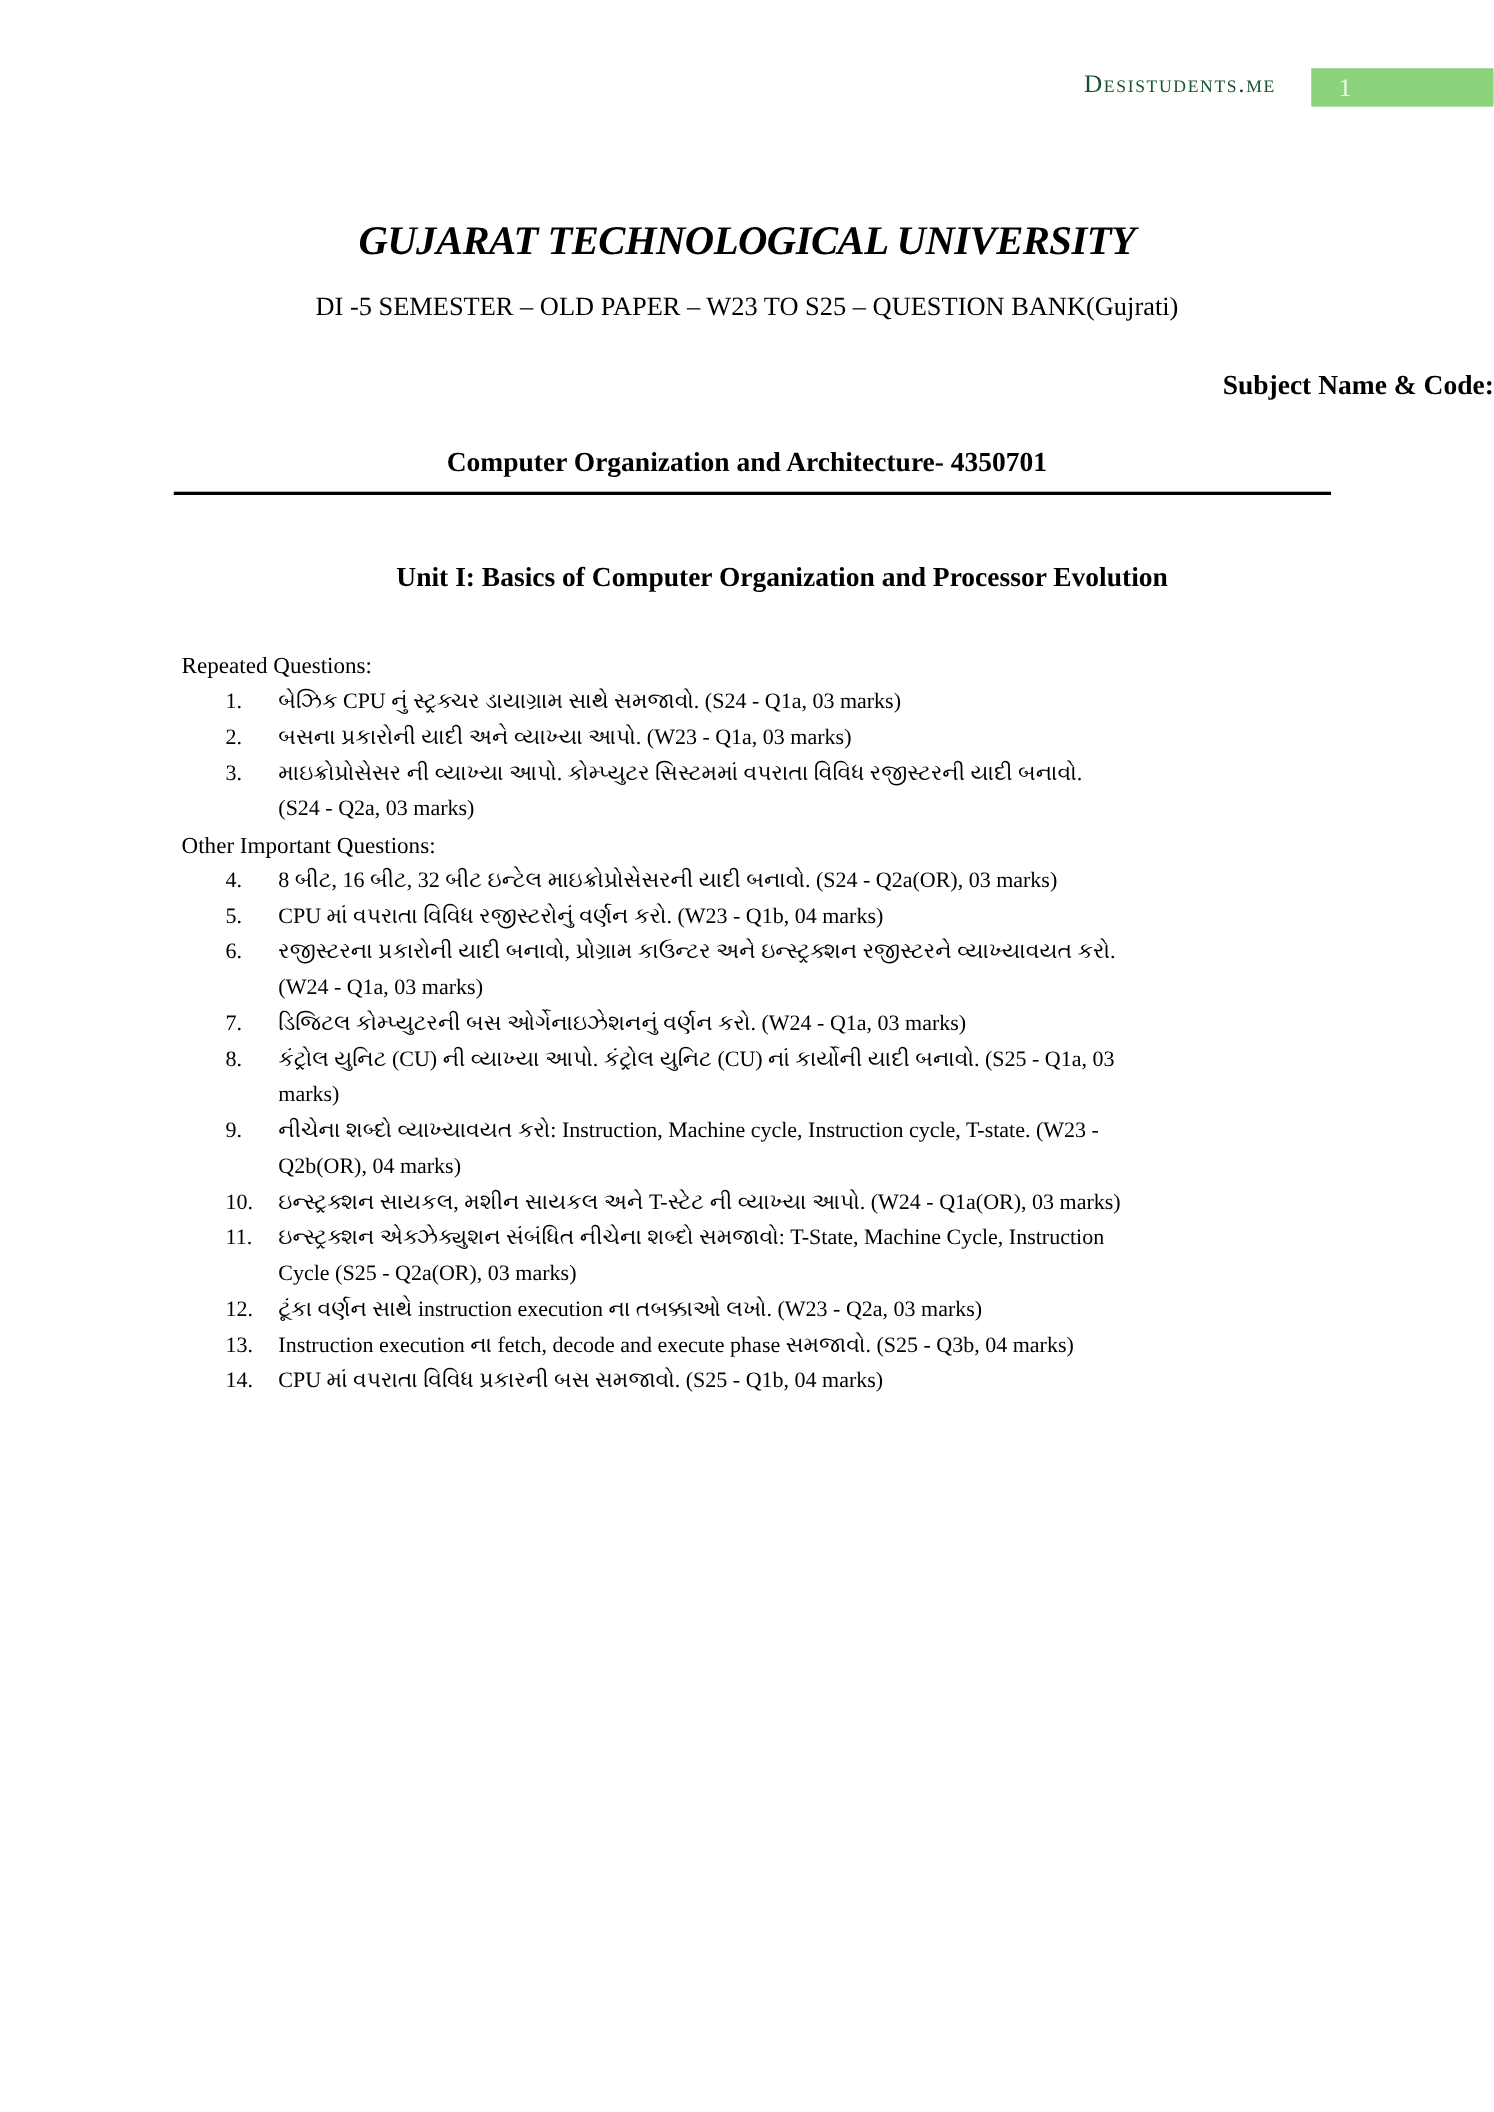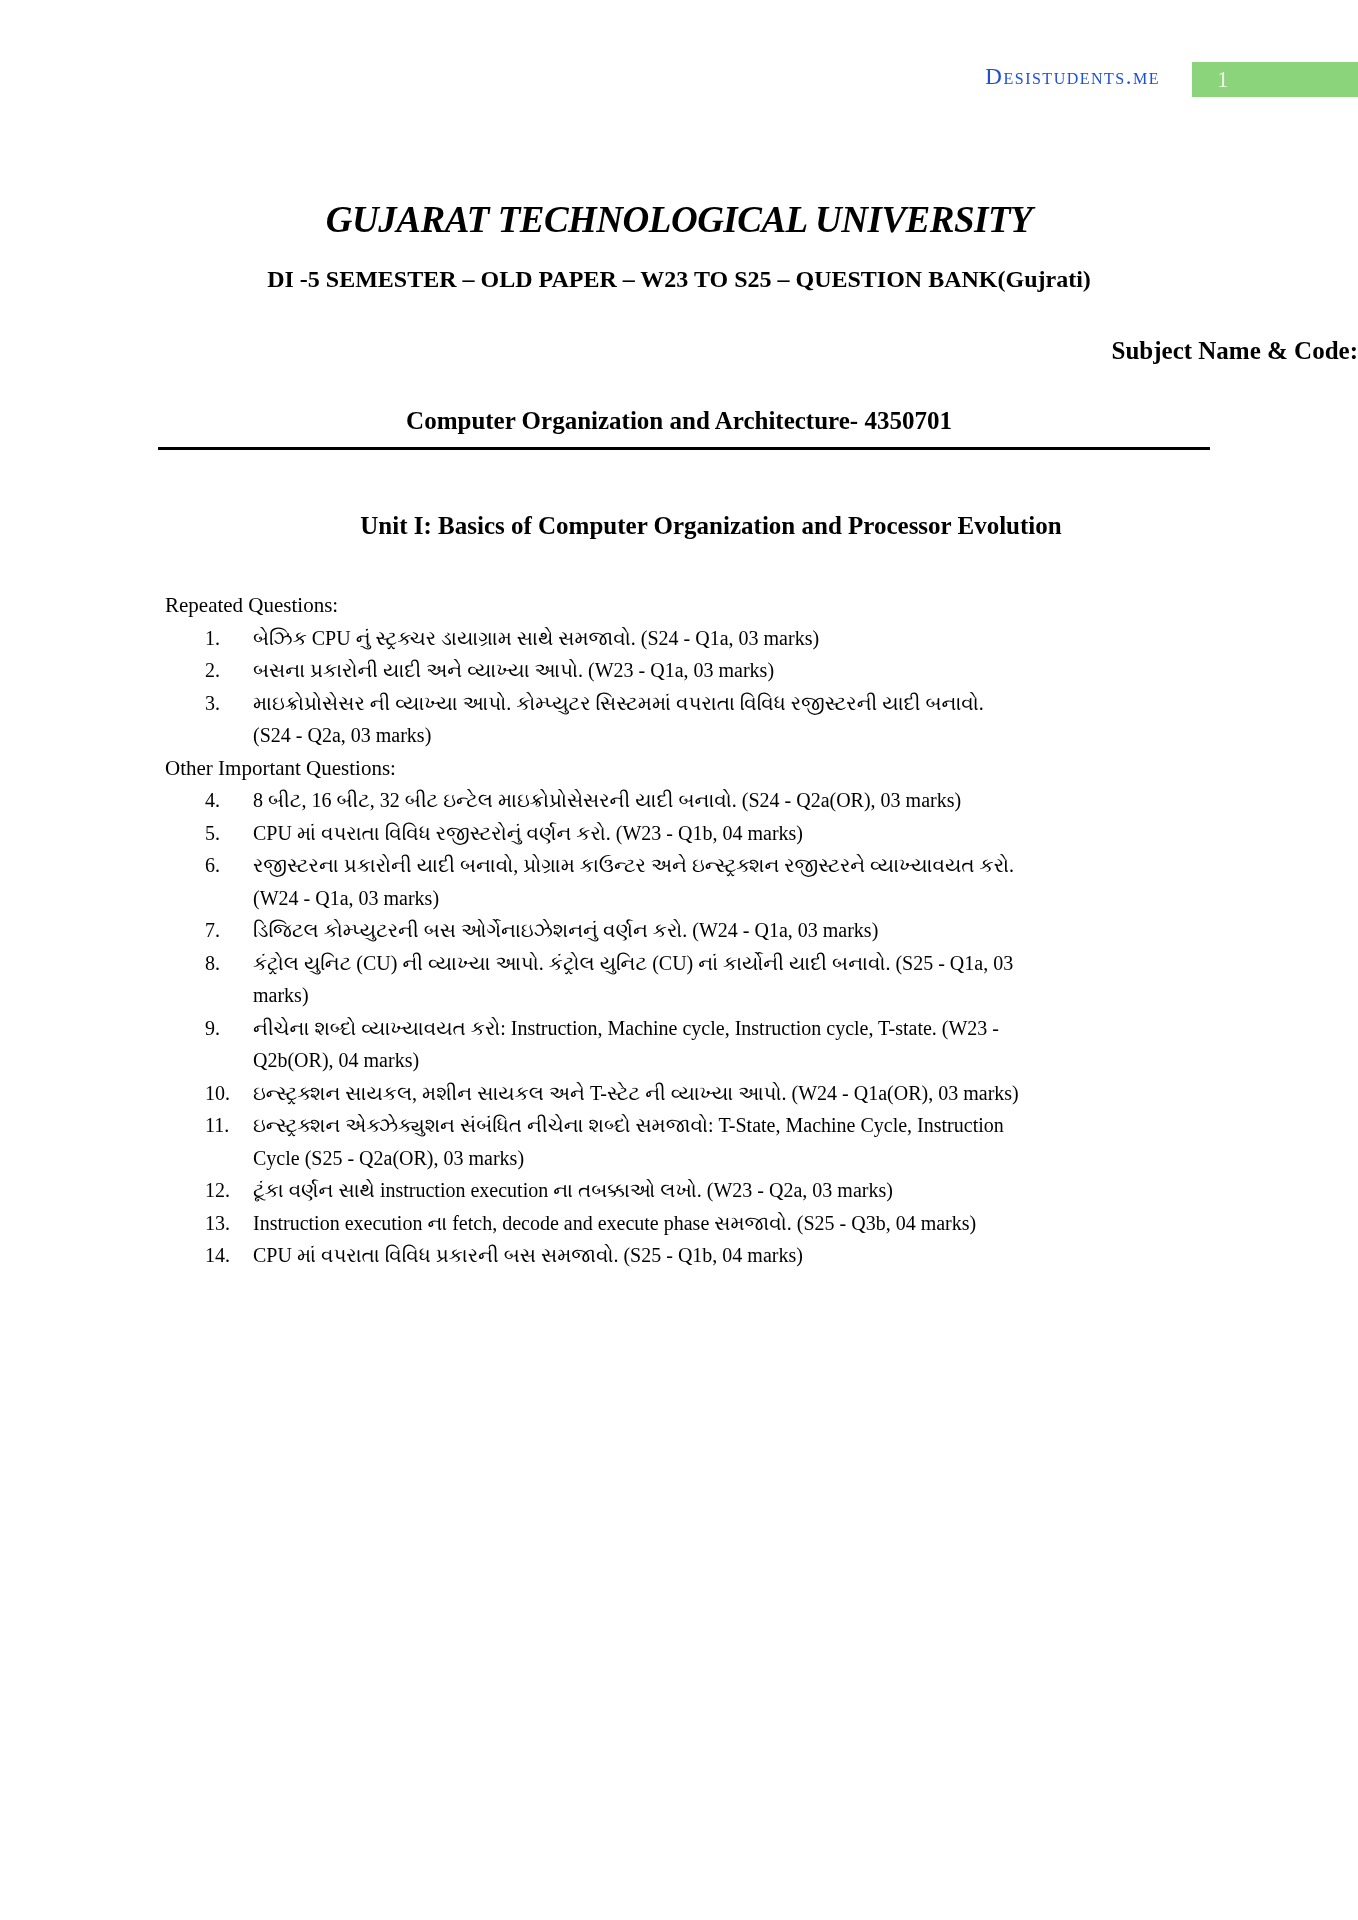--- a/index.html
+++ b/index.html
@@ -9,21 +9,21 @@
     background:#ffffff;
     color:#000;
     font-family:"Liberation Serif","DejaVu Serif",serif;
     overflow:hidden;
   }
   
   .site{
     position:absolute;top:64px;right:198px;
     font-variant:small-caps;
     font-size:23px;letter-spacing:1.5px;
-    color:#1d4ed8;
+    color:#14532d;
   }
   .badge{
     position:absolute;top:62px;right:0;
     width:166px;height:35px;
     background:#8cd47c;
   }
   .badge .num{
     display:block;
     padding-left:25px;
     font-size:23px;line-height:35px;
@@ -34,21 +34,21 @@
     position:absolute;top:198px;left:0;width:100%;
     text-align:center;
     font-size:37px;font-weight:bold;
     letter-spacing:-0.5px;
     margin:0;
     font-style:italic;
   }
   .paper-line{
     position:absolute;top:266px;left:0;width:100%;
     text-align:center;
-    font-size:24px;font-weight:bold;
+    font-size:24px;font-weight:normal;
     letter-spacing:0px;
   }
   .subject-label{
     position:absolute;top:337px;left:0;width:100%;
     text-align:right;
     font-size:25px;font-weight:bold;
   }
   .subject-name{
     position:absolute;top:407px;left:0;width:100%;
     text-align:center;

